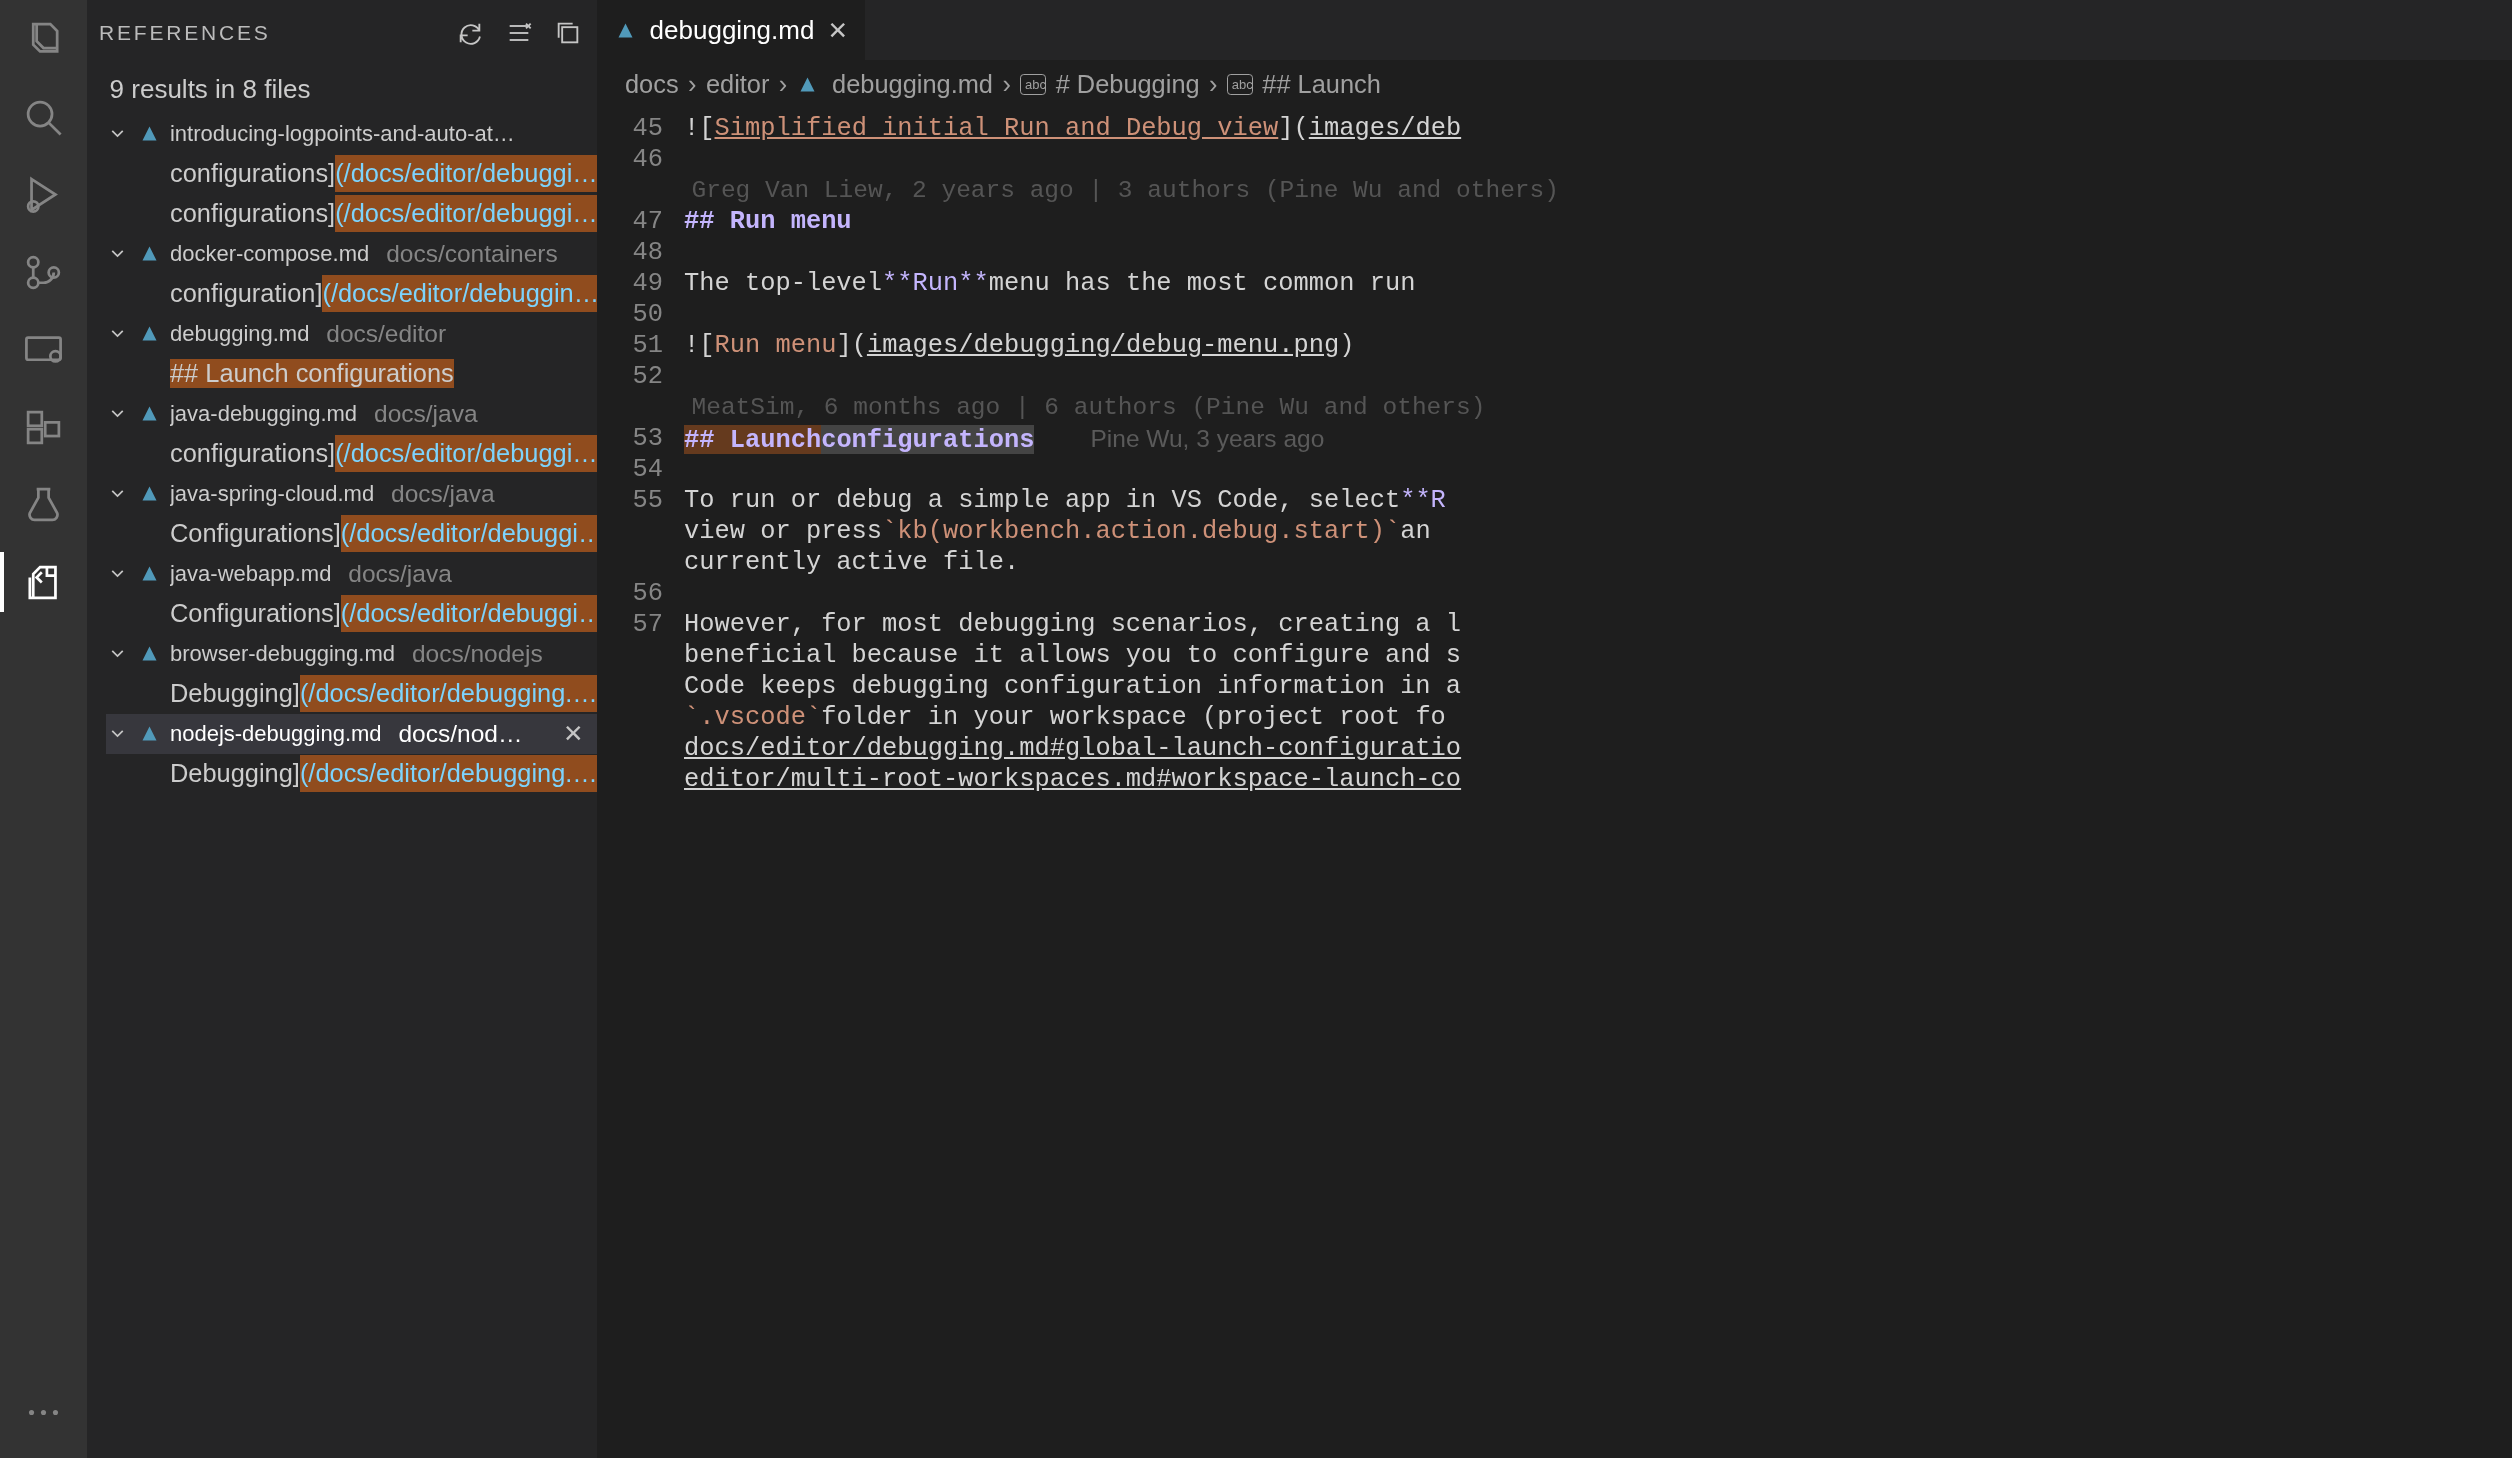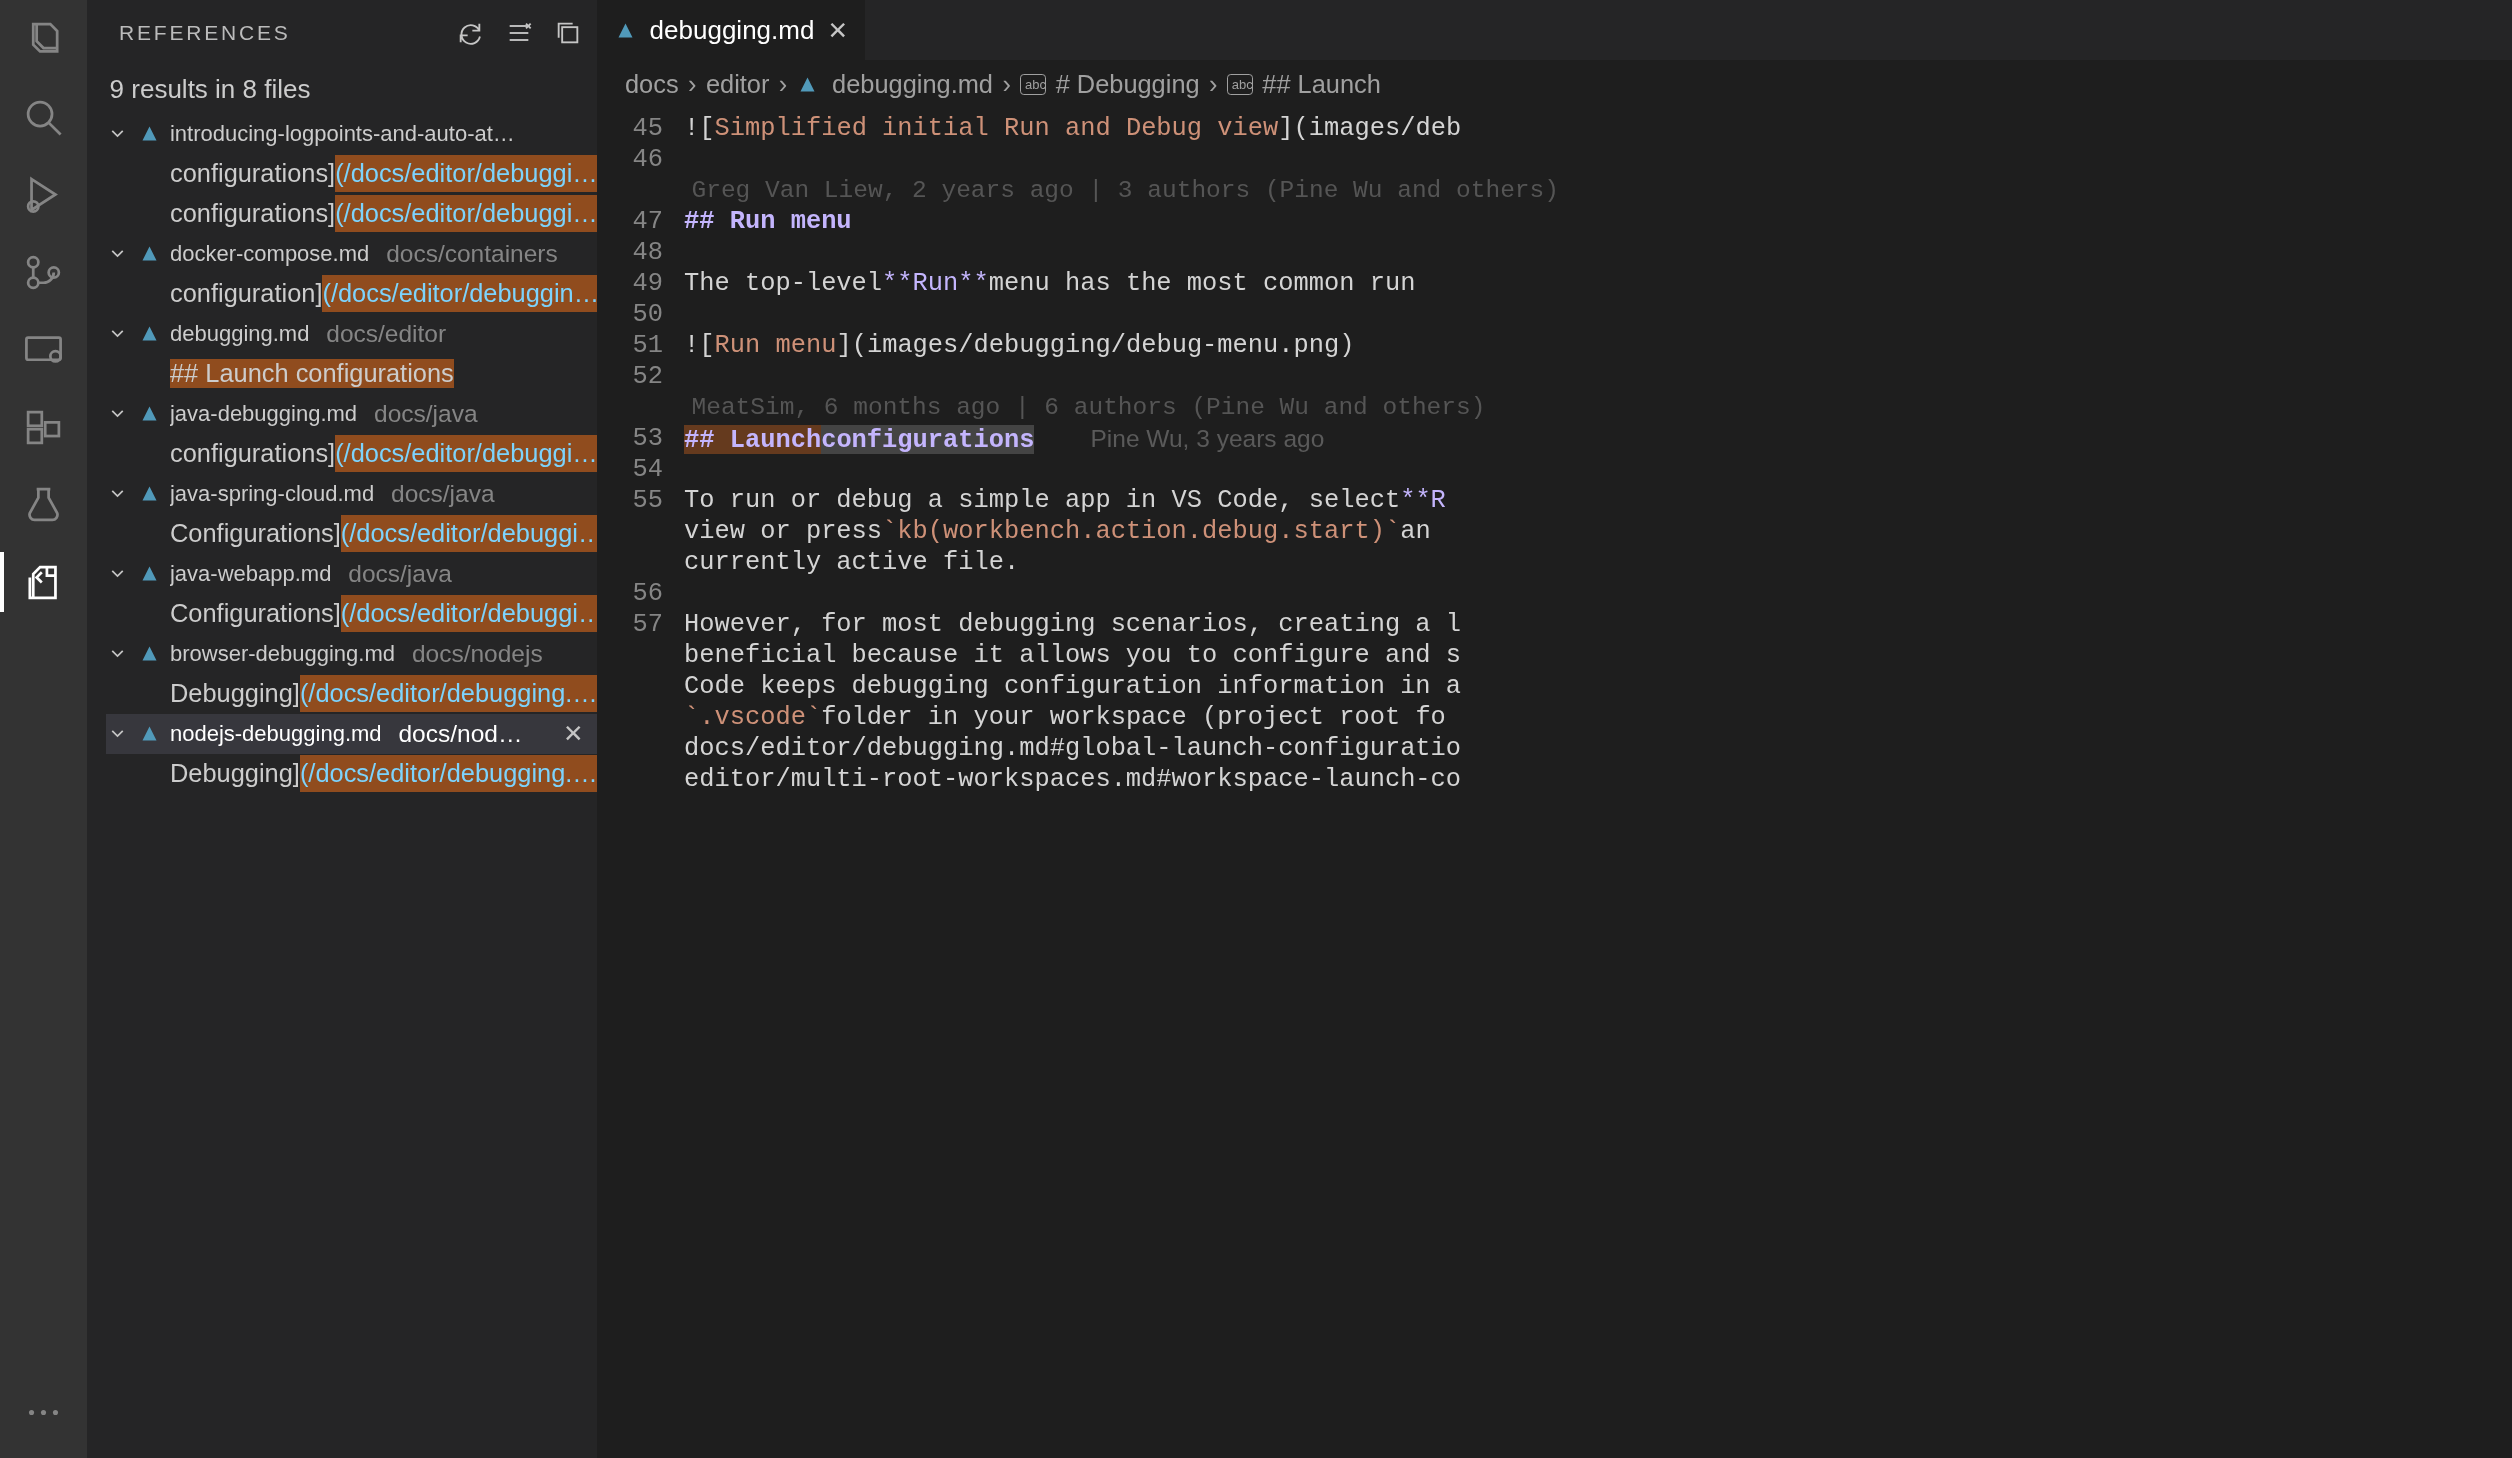--- a/index.html
+++ b/index.html
@@ -9,21 +9,21 @@
   
   .activity-bar { width: 87px; background: #333333; display: flex; flex-direction: column; align-items: center; padding-top: 13px; gap: 24.5px; }
   .activity-item { width: 53px; height: 53px; display:flex; align-items:center; justify-content:center; color:#858585; position:relative;}
   .activity-item.active { color:#ffffff; }
   .activity-item.active::before { content:""; position:absolute; left:-17px; top:-3.8px; bottom:-3.8px; width:3.8px; background:#ffffff; }
   .activity-item svg { width: 41px; height:41px; stroke: currentColor; fill:none; stroke-width:1.6; }
   .activity-bottom { margin-top:auto; margin-bottom:19px; }
 
   
   .sidebar { width: 510px; background:#252526; display:flex; flex-direction:column; }
-  .sidebar-header { display:flex; align-items:center; height:66px; padding:0 15px 0 32px;justify-content:center; }
+  .sidebar-header { display:flex; align-items:center; height:66px; padding:0 15px 0 12px;justify-content:center; }
   .sidebar-title { flex:1; color:#bbbbbb; font-size:21px; letter-spacing:2.8px; font-weight:400; }
   .sidebar-actions { display:flex; gap:21px; color:#c5c5c5; }
   .sidebar-actions span { display:flex; align-items:center; }
   .sidebar-actions svg { width:28px; height:28px; stroke:#c5c5c5; fill:none; stroke-width:1.6; }
 
   .summary { padding:7.5px 0 9.4px 22.6px; font-size:26px; color:#cccccc; }
 
   .ref-tree { flex:1; overflow:hidden; }
   .ref-file { padding-left:19px; }
   .ref-file-row { display:flex; align-items:center; height:40px; gap:9.4px; }
@@ -58,21 +58,21 @@
   .crumb-icon.hash { border:1.4px solid #a0a0a0; border-radius:3.8px; font-size:13px; padding:0 3.8px; color:#a0a0a0; line-height:15px; height:21px; display:inline-flex; align-items:center;}
 
   .editor-body { flex:1; display:flex; font-family: Menlo, Monaco, "Courier New", monospace; font-size:25.4px; overflow:hidden; }
   .gutter { width:87px; text-align:right; padding-right:21px; color:#858585; padding-top:3.8px; line-height:31px; user-select:none;}
   .code { flex:1; padding-top:3.8px; line-height:31px; color:#d4d4d4; white-space:nowrap; overflow:hidden; min-width:0;}
   .code-line { height:31px; display:flex; align-items:baseline; overflow:hidden;}
   .gutter-line { height:31px; }
   .tk-blue { color:#c4b5fd; }
   .tk-string { color:#ce9178; }
   .tk-white { color:#d4d4d4; }
-  .tk-underline { }
+  .tk-underline { text-decoration:underline; }
   .hl-word { background:#653a1e; }
   .gitlens { color:#555555; font-family: Liberation Mono, monospace; font-size:24.5px; padding-left:7.5px;}
   .gitlens-inline { color:#5a5a5a; font-family: -apple-system, sans-serif; font-size:24.5px; margin-left:56px; }
 </style>
 </head>
 <body>
 
 <div class="root">
 
   <div class="activity-bar">

